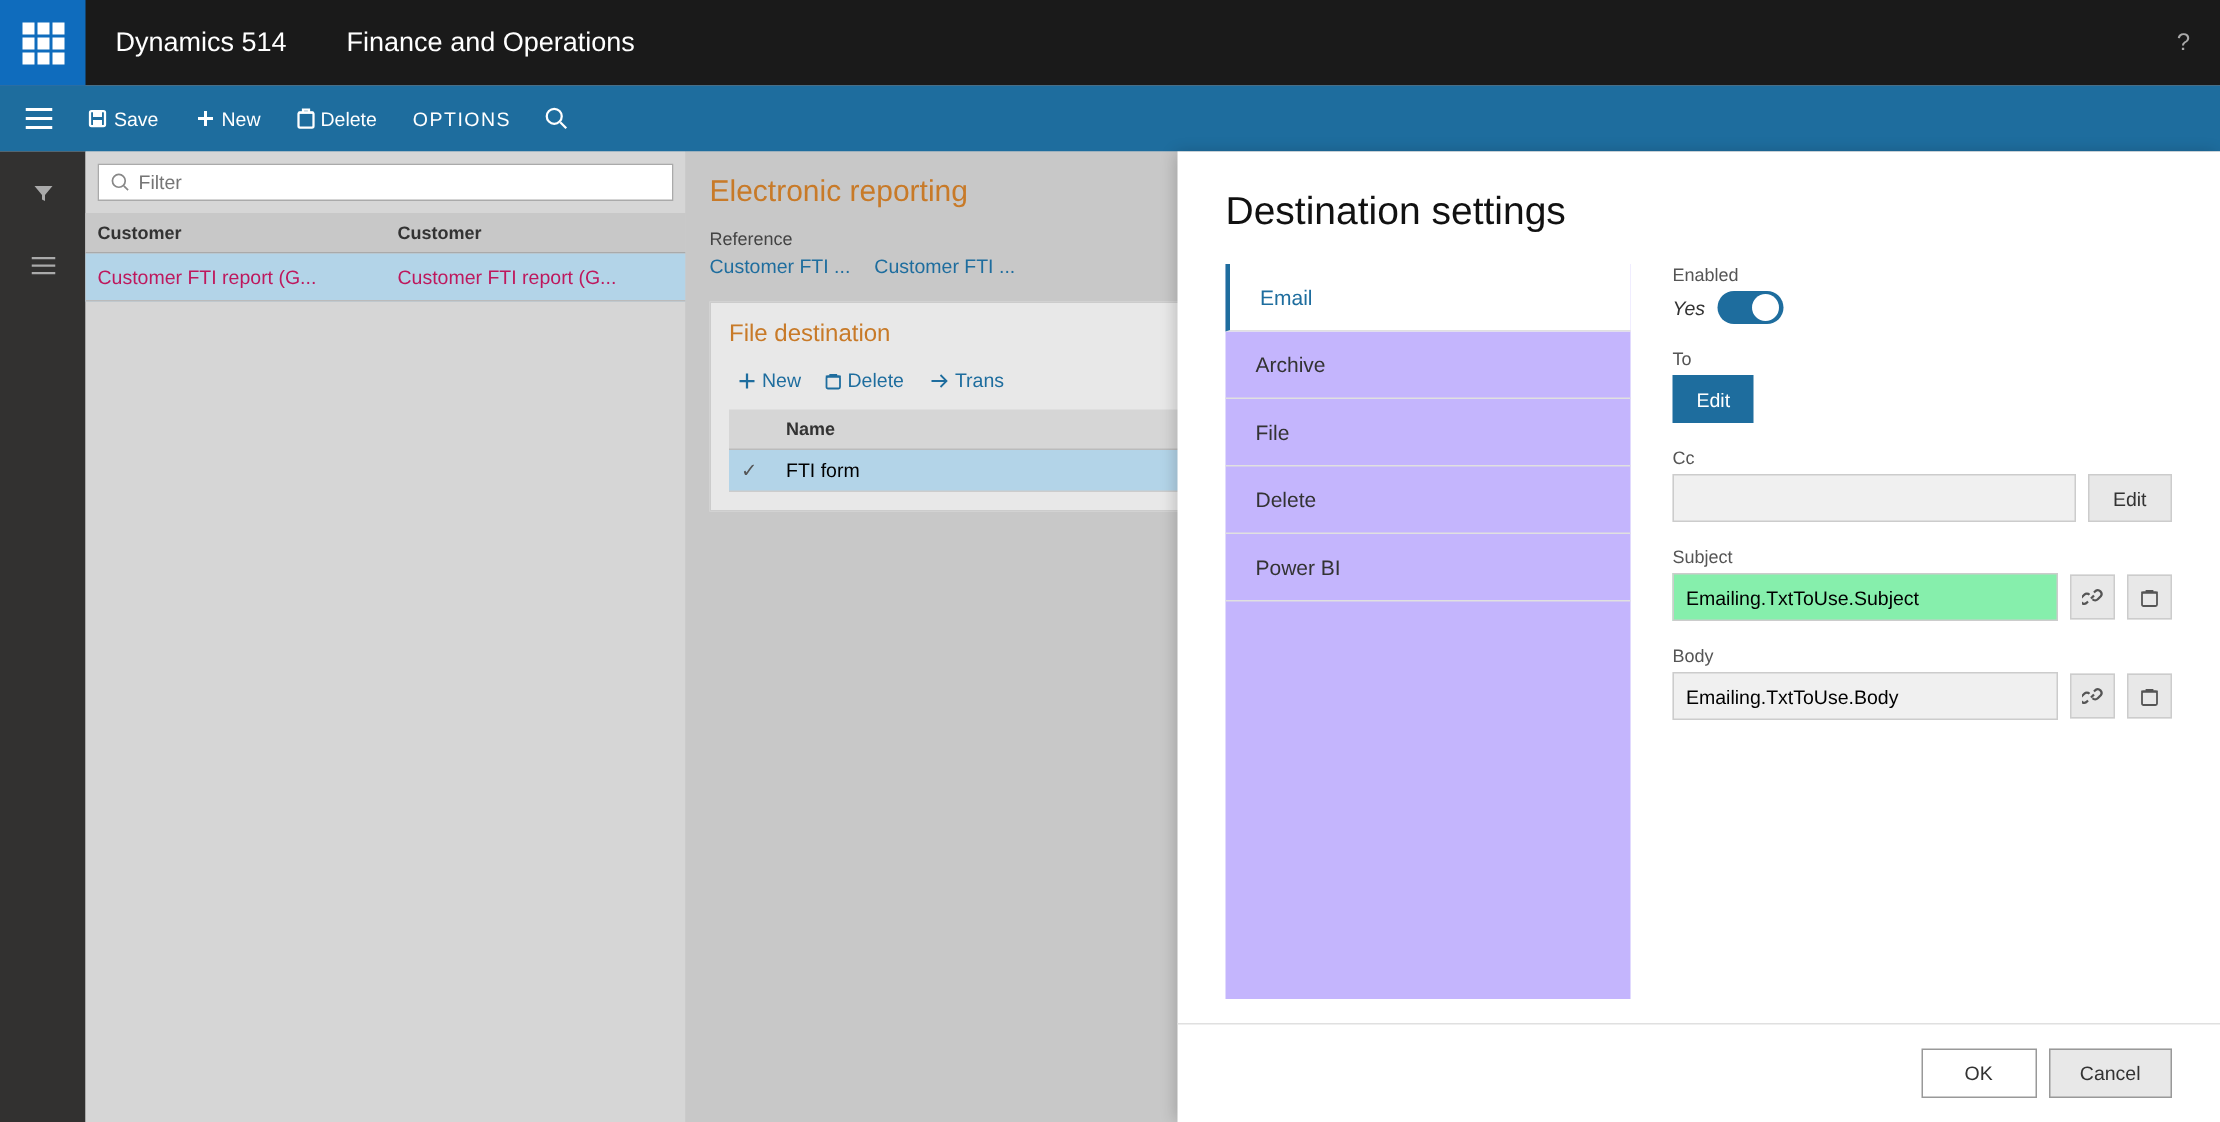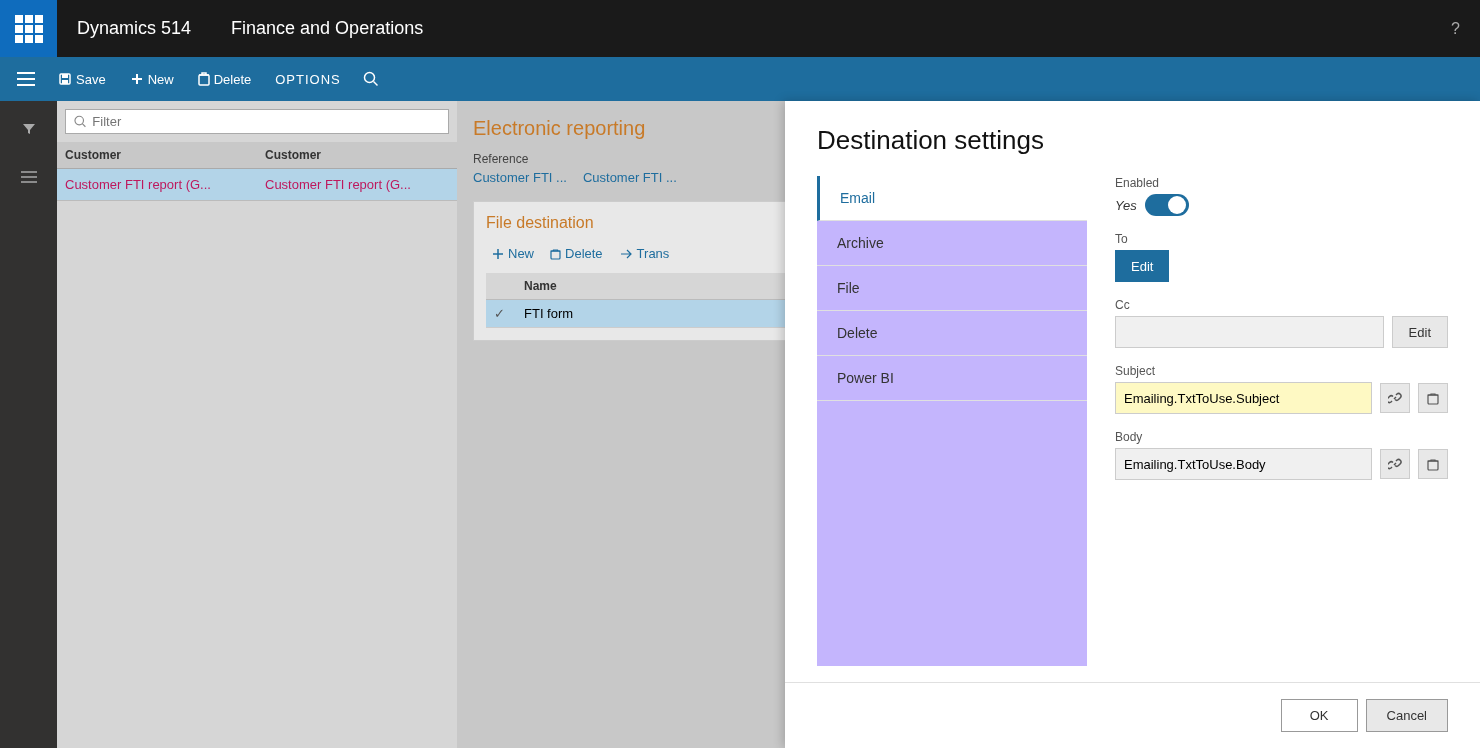--- a/index.html
+++ b/index.html
@@ -630,21 +630,21 @@
             <div class="form-label">Cc</div>
             <div class="form-row">
               <input class="form-input" type="text" style="background: rgb(240, 240, 240);">
               <button class="edit-btn-ghost">Edit</button>
             </div>
           </div>
 
           <div class="form-section">
             <div class="form-label">Subject</div>
             <div class="form-row">
-              <input class="form-input" type="text" style="background: #fef9c3;" value="Emailing.TxtToUse.Subject">
+              <input class="form-input" type="text" style="background: #86efac;" value="Emailing.TxtToUse.Subject">
               <div class="icon-btn">
                 <svg width="14" height="14" viewBox="0 0 14 14" fill="none">
                     <path d="M6 8l2-2" stroke="#555" stroke-width="1.5"></path>
                     <path d="M4 10l-1 1a2.5 2.5 0 01-3.5-3.5l2-2a2.5 2.5 0 013.5 0" stroke="#555" stroke-width="1.5" fill="none"></path>
                     <path d="M8 4l1-1a2.5 2.5 0 013.5 3.5l-2 2a2.5 2.5 0 01-3.5 0" stroke="#555" stroke-width="1.5" fill="none"></path>
                   </svg>
               </div>
               <div class="icon-btn">
                 <svg width="12" height="13" viewBox="0 0 12 13" fill="none">
                     <rect x="1" y="3" width="10" height="9" rx="1" stroke="#555" stroke-width="1.2"></rect>

